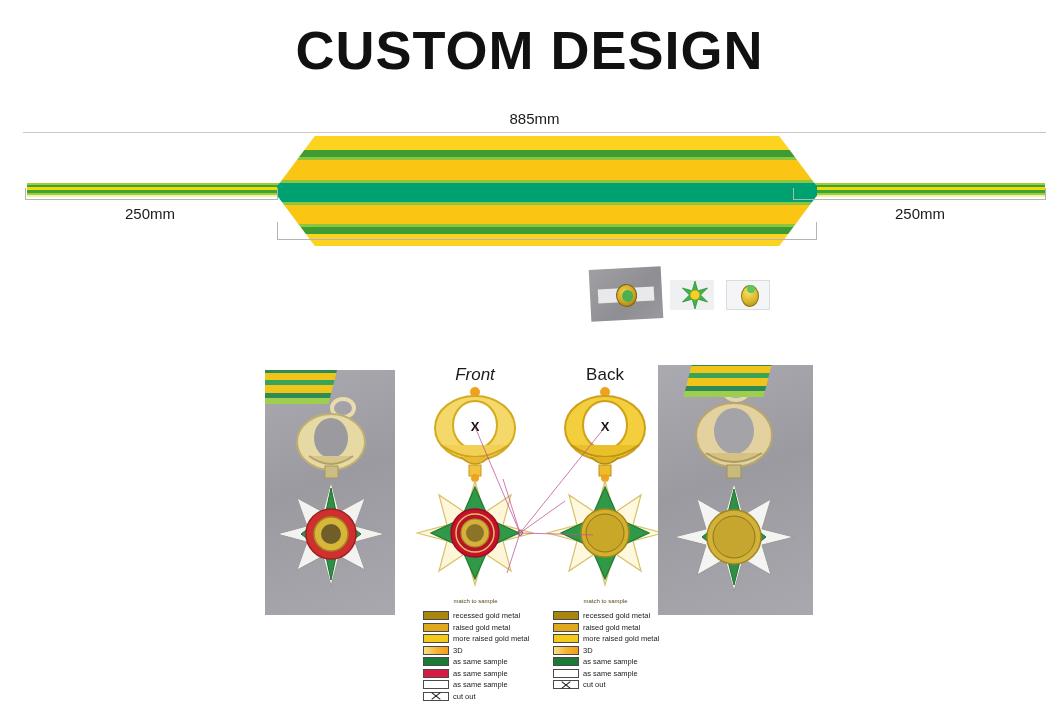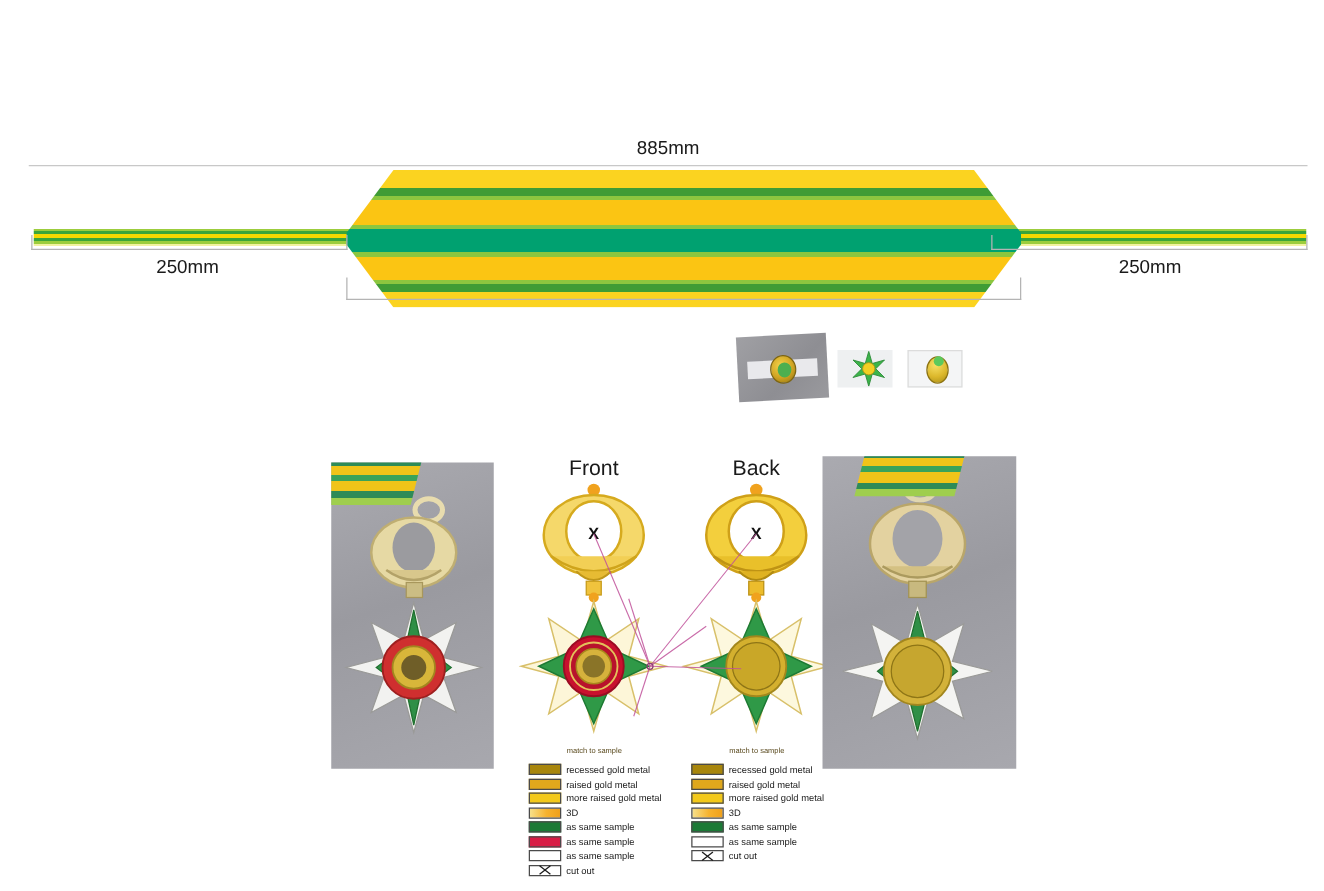--- a/index.html
+++ b/index.html
@@ -150,21 +150,21 @@
   }
 
   
   #panel { position: absolute; left: 0px; top: 355px; width: 1059px; height: 358px; }
 
   .col-label {
     position: absolute;
     font-size: 17px; color: #1a1a1a;
     text-align: center; white-space: nowrap;
   }
-  #label-front { left: 420px; top: 10px; width: 110px; }
+  #label-front { left: 420px; top: 10px; width: 110px; font-style: italic; }
   #label-back  { left: 550px; top: 10px; width: 110px; }
 
   .match-label {
     position: absolute;
     font-size: 6px; color: #5a4a1e;
     text-align: center; white-space: nowrap;
   }
   #match-front { left: 418px; top: 243px; width: 115px; }
   #match-back  { left: 548px; top: 243px; width: 115px; }
 
@@ -220,20 +220,21 @@
   }
   .sw-x::before { transform: translate(-50%,-50%) rotate(38deg); }
   .sw-x::after  { transform: translate(-50%,-50%) rotate(-38deg); }
   .legend-text { white-space: nowrap; line-height: 9px; }
 </style>
 </head>
 <body>
 
 <div id="page">
 
+  <div id="title">CUSTOM DESIGN</div>
 
   <div id="ribbon-area">
 
     <div class="dim-label" id="label-885">885mm</div>
 
     <div class="rule-top"></div>
 
     <div class="tail" id="tail-left">
       <div class="tail-inner"></div>
     </div>

